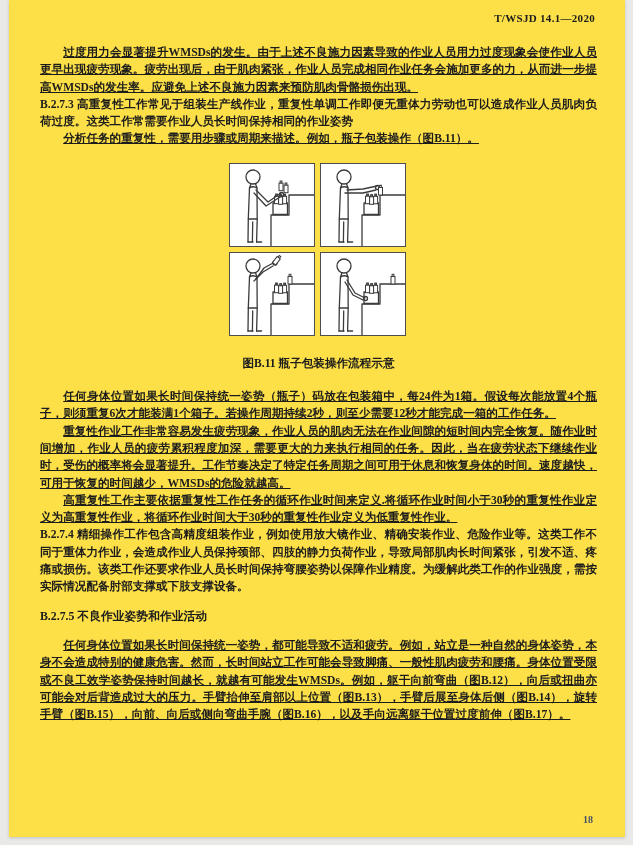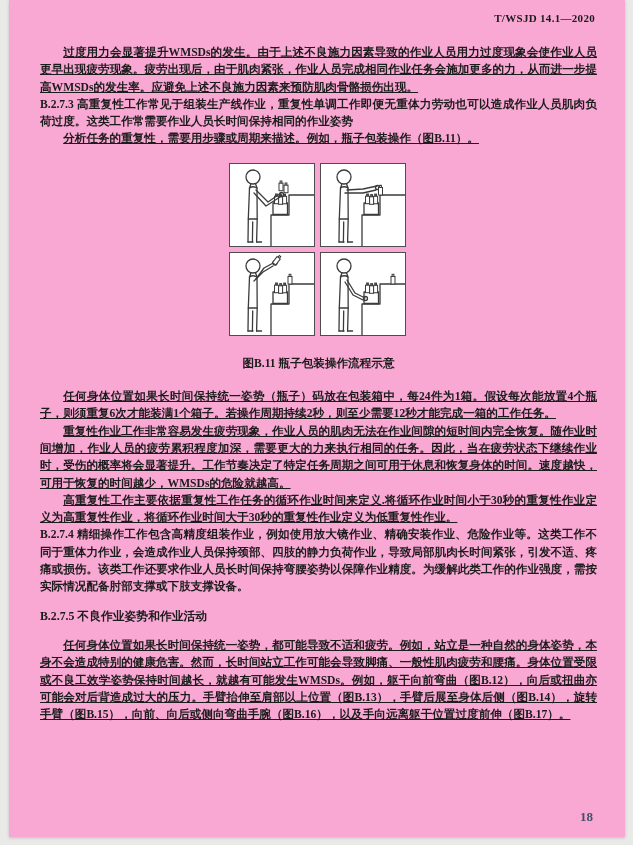--- a/index.html
+++ b/index.html
@@ -6,21 +6,21 @@
   body{
     width:633px;height:845px;
     background:#e9e9e7;
     font-family:"Liberation Serif","DejaVu Serif",serif;
     position:relative;
     overflow:hidden;
   }
   .page{
     position:absolute;left:9px;top:0;
     width:616px;height:837px;
-    background:#f9a8d4;
+    background:#fde047;
     box-shadow:0 1px 3px rgba(0,0,0,0.18);
     box-sizing:border-box;
     padding:10px 28px 0 31px;
     color:#1c1c1c;
   }
   .doc-ref{
     text-align:right;
     font-weight:700;
     font-size:11px;
     letter-spacing:.3px;
@@ -60,21 +60,21 @@
   }
   .heading{
     font-weight:800;
     font-size:11.8px;
     margin:12px 0 12px 0;
     text-indent:0;
   }
   .page-number{
     position:absolute;
     right:32px;bottom:12px;
-    font-size:13px;
+    font-size:10px;
     color:#44506a;
     font-weight:600;
   }
   .hidden-defs{position:absolute;width:0;height:0;overflow:hidden;}
 </style>
 </head>
 <body>
 
 <div class="page">
 

